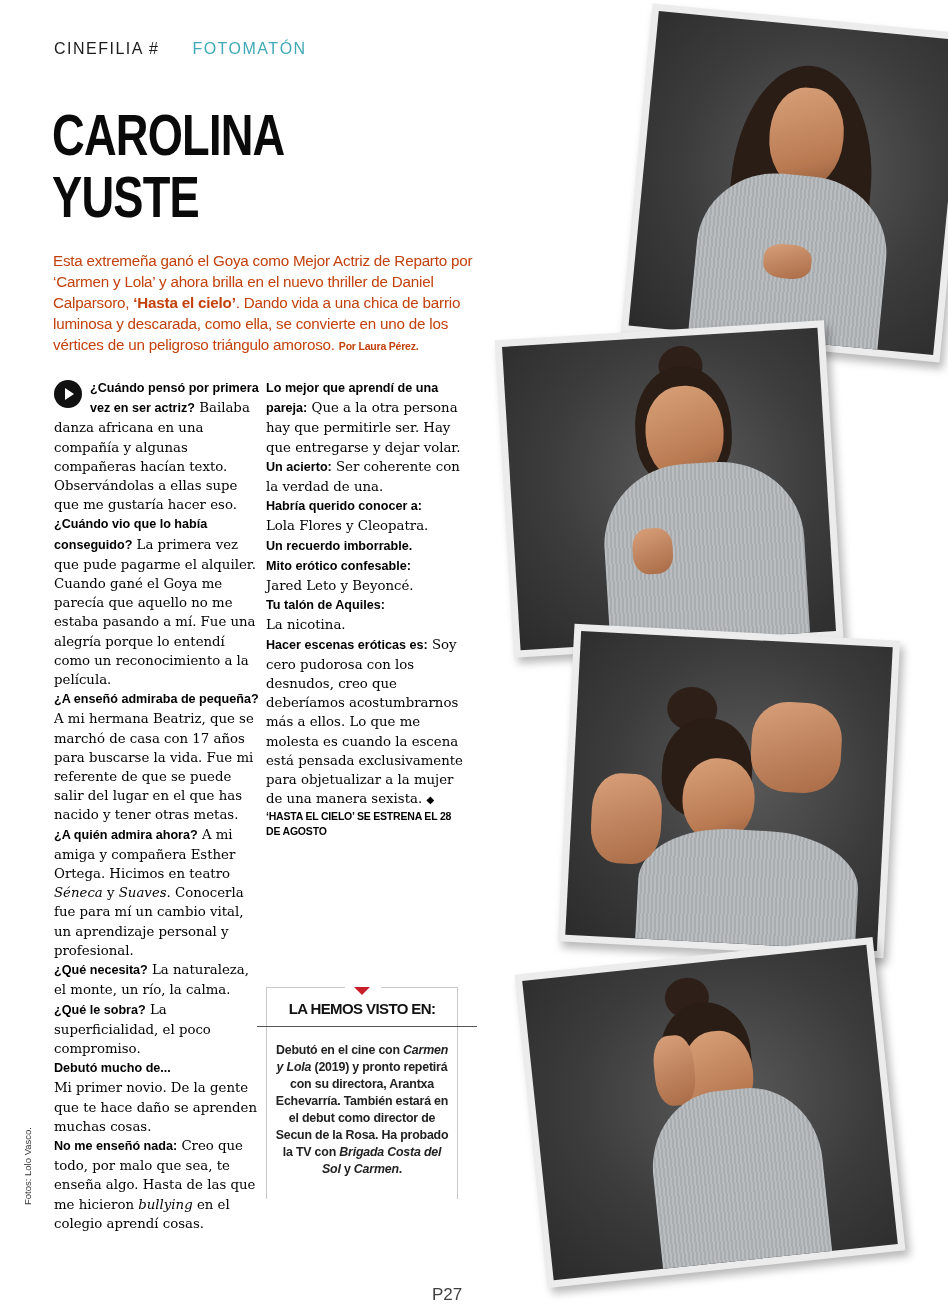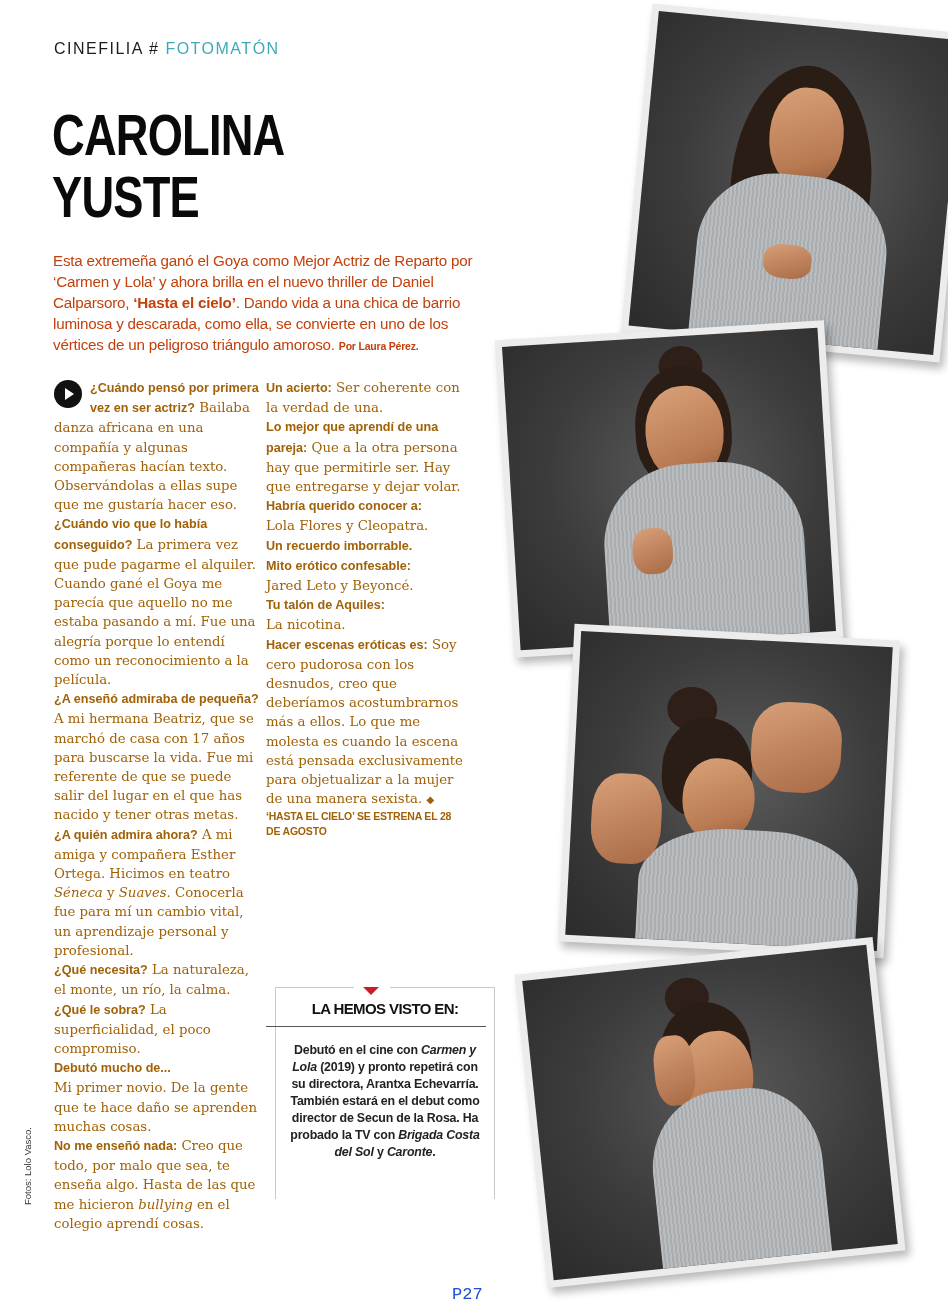--- a/index.html
+++ b/index.html
@@ -4,42 +4,42 @@
   <style>
     * { box-sizing: border-box; margin: 0; padding: 0; }
     html, body { width: 948px; height: 1308px; background: #ffffff; overflow: hidden; }
     body { position: relative; font-family: "DejaVu Serif", serif; color: #1a1a1a; }
 
     .section-label {
       position: absolute; left: 54px; top: 40px;
       font-family: "Liberation Sans", sans-serif; font-size: 16px; letter-spacing: 1.5px;
       color: #1c1c1c;
     }
-    .section-label .accent { color: #3fa9b8; }
+    .section-label .accent { color: #3fa9b8; margin-left: 27px; }
 
     .title {
       position: absolute; left: 52px; top: 104px;
       font-family: "Liberation Sans", sans-serif; font-weight: 700;
       font-size: 58px; line-height: 62px; letter-spacing: -1px;
       transform: scaleX(0.78); transform-origin: left top;
       color: #0a0a0a;
     }
     .title span { display: block; }
 
     .intro {
       position: absolute; left: 53px; top: 250px; width: 440px;
       font-family: "Liberation Sans", sans-serif; font-size: 15.2px; line-height: 21px;
       color: #c2410c; letter-spacing: -0.2px;
     }
     .intro b { font-weight: 700; }
     .intro .byline { font-size: 10.5px; font-weight: 700; }
 
     .col {
       position: absolute; top: 378px;
-      font-size: 13.3px; line-height: 19.2px; color: #a16207;
+      font-size: 13.3px; line-height: 19.2px; color: #000000;
     }
     .col-1 { left: 54px; width: 210px; }
     .col-2 { left: 266px; width: 200px; }
     .col p { margin: 0; }
     .q {
       font-family: "Liberation Sans", sans-serif; font-weight: 700; font-size: 12.6px;
     }
     .col i { font-style: italic; }
 
     .play-icon {
@@ -51,21 +51,21 @@
       border-left: 9px solid #fff; border-top: 6px solid transparent; border-bottom: 6px solid transparent;
     }
 
     .endmark {
       font-family: "Liberation Sans", sans-serif; font-weight: 700; font-size: 10.5px; line-height: 15px;
       letter-spacing: -0.2px; margin-top: 2px;
     }
     .diamond { font-size: 10px; }
 
     .sidebar {
-      position: absolute; left: 275px; top: 987px; width: 220px; height: 212px;
+      position: absolute; left: 266px; top: 987px; width: 192px; height: 212px;
       border-left: 1px solid #c9c9c9; border-right: 1px solid #c9c9c9; border-top: 1px solid #c9c9c9;
     }
     .sidebar-gap {
       position: absolute; left: 78px; top: -2px; width: 36px; height: 4px; background: #fff;
     }
     .sidebar-arrow {
       position: absolute; left: 87px; top: -1px; width: 0; height: 0;
       border-left: 8px solid transparent; border-right: 8px solid transparent; border-top: 8px solid #c81e2a;
     }
     .sidebar-title {
@@ -83,22 +83,22 @@
     }
     .sidebar-body i { font-style: italic; font-weight: 700; }
 
     .credit {
       position: absolute; left: 22px; top: 1205px;
       font-family: "Liberation Sans", sans-serif; font-size: 9.5px; color: #333;
       transform: rotate(-90deg); transform-origin: left top; white-space: nowrap;
     }
 
     .page-num {
-      position: absolute; left: 452px; top: 1285px;
-      font-family: Liberation Mono, monospace; font-size: 17px; color: #1d4ed8;
+      position: absolute; left: 432px; top: 1285px;
+      font-family: Liberation Sans, sans-serif; font-size: 17px; color: #404040;
     }
 
     
     .photo {
       position: absolute; background: #ececec; padding: 7px;
       box-shadow: 4px 6px 8px rgba(0,0,0,0.28);
     }
     .photo .img {
       width: 100%; height: 100%; position: relative; overflow: hidden;
       background: radial-gradient(ellipse at 55% 45%, #5a5a5a 0%, #3c3c3c 55%, #2b2b2b 100%);
@@ -148,37 +148,37 @@
   <p><span class="q">¿Cuándo vio que lo había conseguido?</span> <span>La primera vez que pude pagarme el alquiler. Cuando gané el Goya me parecía que aquello no me estaba pasando a mí. Fue una alegría porque lo entendí como un reconocimiento a la película.</span></p>
   <p><span class="q">¿A enseñó admiraba de pequeña?</span> <span>A mi hermana Beatriz, que se marchó de casa con 17 años para buscarse la vida. Fue mi referente de que se puede salir del lugar en el que has nacido y tener otras metas.</span></p>
   <p><span class="q">¿A quién admira ahora?</span> <span>A mi amiga y compañera Esther Ortega. Hicimos en teatro </span><i>Séneca</i><span> y </span><i>Suaves</i><span>. Conocerla fue para mí un cambio vital, un aprendizaje personal y profesional.</span></p>
   <p><span class="q">¿Qué necesita?</span> <span>La naturaleza, el monte, un río, la calma.</span></p>
   <p><span class="q">¿Qué le sobra?</span> <span>La superficialidad, el poco compromiso.</span></p>
   <p><span class="q">Debutó mucho de...</span><br><span>Mi primer novio. De la gente que te hace daño se aprenden muchas cosas.</span></p>
   <p><span class="q">No me enseñó nada:</span> <span>Creo que todo, por malo que sea, te enseña algo. Hasta de las que me hicieron </span><i>bullying</i><span> en el colegio aprendí cosas.</span></p>
 </div>
 
 <div class="col col-2">
+  <p><span class="q">Lo mejor que aprendí de una pareja:</span> <span>Que a la otra persona hay que permitirle ser. Hay que entregarse y dejar volar.</span></p>
   <p><span class="q">Un acierto:</span> <span>Ser coherente con la verdad de una.</span></p>
-  <p><span class="q">Lo mejor que aprendí de una pareja:</span> <span>Que a la otra persona hay que permitirle ser. Hay que entregarse y dejar volar.</span></p>
   <p><span class="q">Habría querido conocer a:</span><br><span>Lola Flores y Cleopatra.</span></p>
   <p><span class="q">Un recuerdo imborrable.</span><br></p>
   <p><span class="q">Mito erótico confesable:</span><br><span>Jared Leto y Beyoncé.</span></p>
   <p><span class="q">Tu talón de Aquiles:</span><br><span>La nicotina.</span></p>
   <p><span class="q">Hacer escenas eróticas es:</span> <span>Soy cero pudorosa con los desnudos, creo que deberíamos acostumbrarnos más a ellos. Lo que me molesta es cuando la escena está pensada exclusivamente para objetualizar a la mujer de una manera sexista.</span> <span class="diamond">◆</span></p>
   <p class="endmark">‘HASTA EL CIELO’ SE ESTRENA EL 28 DE AGOSTO</p>
 </div>
 
 <div class="sidebar">
   <div class="sidebar-gap"></div>
   <div class="sidebar-arrow"></div>
   <div class="sidebar-title">LA HEMOS VISTO EN:</div>
   <div class="sidebar-rule"></div>
   <div class="sidebar-body">
-    <span>Debutó en el cine con </span><i>Carmen y Lola</i><span> (2019) y pronto repetirá con su directora, Arantxa Echevarría. También estará en el debut como director de Secun de la Rosa. Ha probado la TV con </span><i>Brigada Costa del Sol</i><span> y </span><i>Caronte</i><span>.</span>
+    <span>Debutó en el cine con </span><i>Carmen y Lola</i><span> (2019) y pronto repetirá con su directora, Arantxa Echevarría. También estará en el debut como director de Secun de la Rosa. Ha probado la TV con </span><i>Brigada Costa del Sol</i><span> y </span><i>Carmen</i><span>.</span>
   </div>
 </div>
 
 <div class="credit">Fotos: Lolo Vasco.</div>
 
 <div class="page-num">P27</div>
 
 <div class="photo photo-1">
   <div class="img">
     <div class="hair" style="left:88px;top:40px;width:140px;height:240px;"></div>

